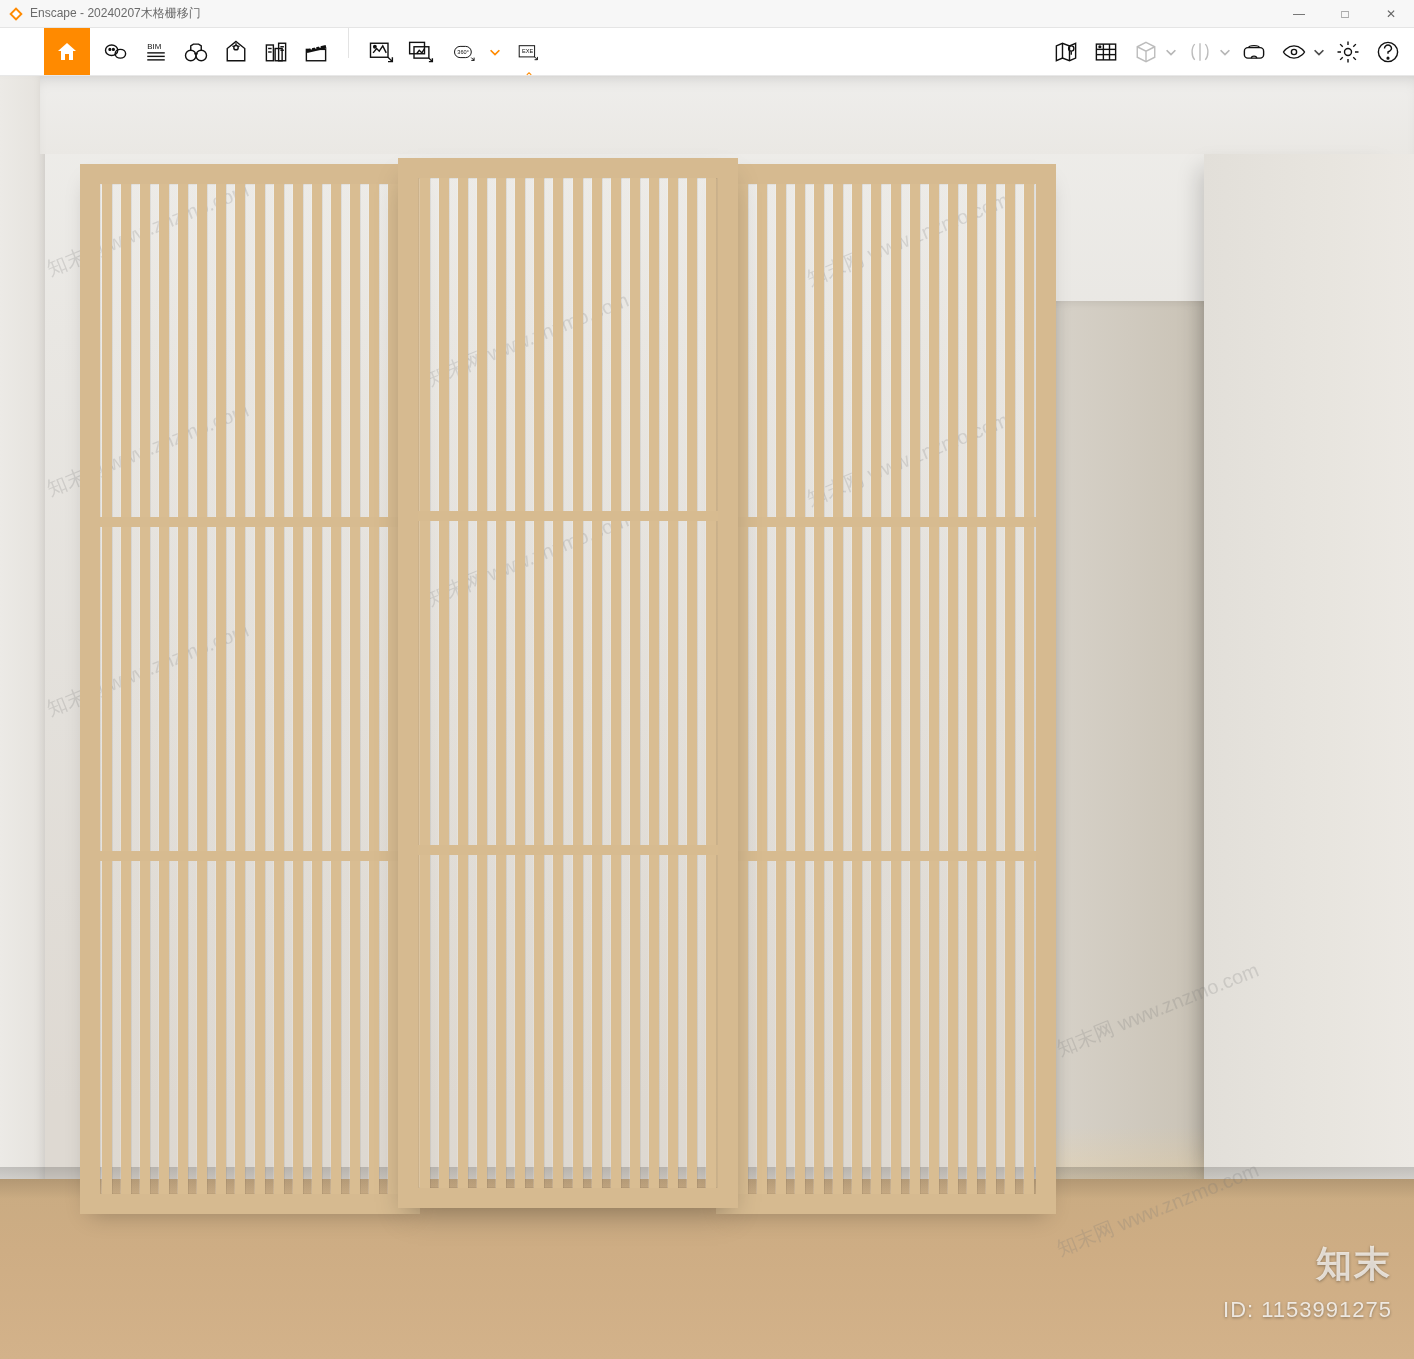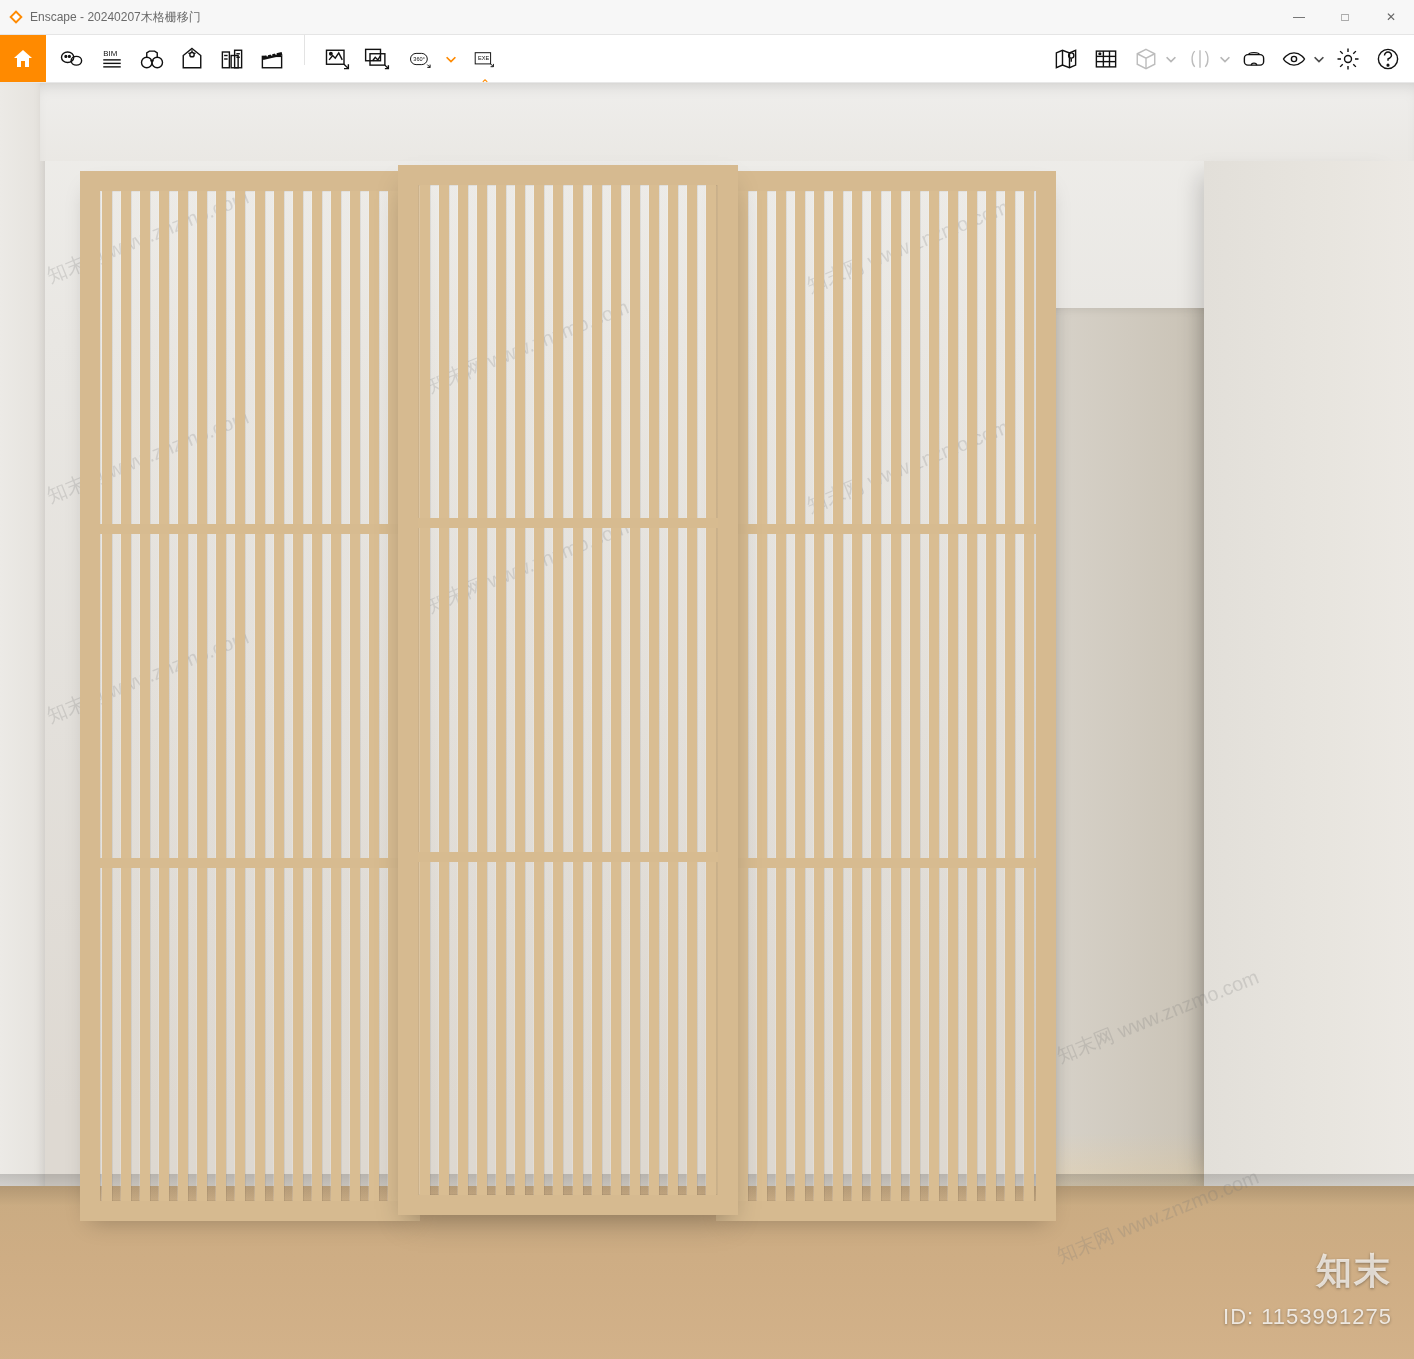--- a/index.html
+++ b/index.html
@@ -4,21 +4,21 @@
 <style>
 * { margin: 0; padding: 0; box-sizing: border-box; }
 body {
   width: 1414px;
   height: 1359px;
   font-family: "Segoe UI", sans-serif;
   background: #f0f0f0;
   overflow: hidden;
 }
 .titlebar {
-  height: 35px;
+  height: 28px;
   background: #f7f7f7;
   display: flex;
   align-items: center;
   padding: 0 0 0 8px;
   font-size: 12px;
   color: #6a6a6a;
   border-bottom: 1px solid #e5e5e5;
   position: relative;
 }
 .titlebar .logo {
@@ -34,20 +34,21 @@
   display: flex; align-items: center; justify-content: center;
   color: #666;
 }
 
 .toolbar {
   height: 48px;
   background: #ffffff;
   display: flex;
   align-items: stretch;
   border-bottom: 1px solid #e8e8e8;
+  padding-left: 44px;
 }
 .home-btn {
   width: 46px;
   background: #ff8a00;
   display: flex; align-items: center; justify-content: center;
 }
 .tool-group {
   display: flex;
   align-items: center;
   padding: 0 6px;

